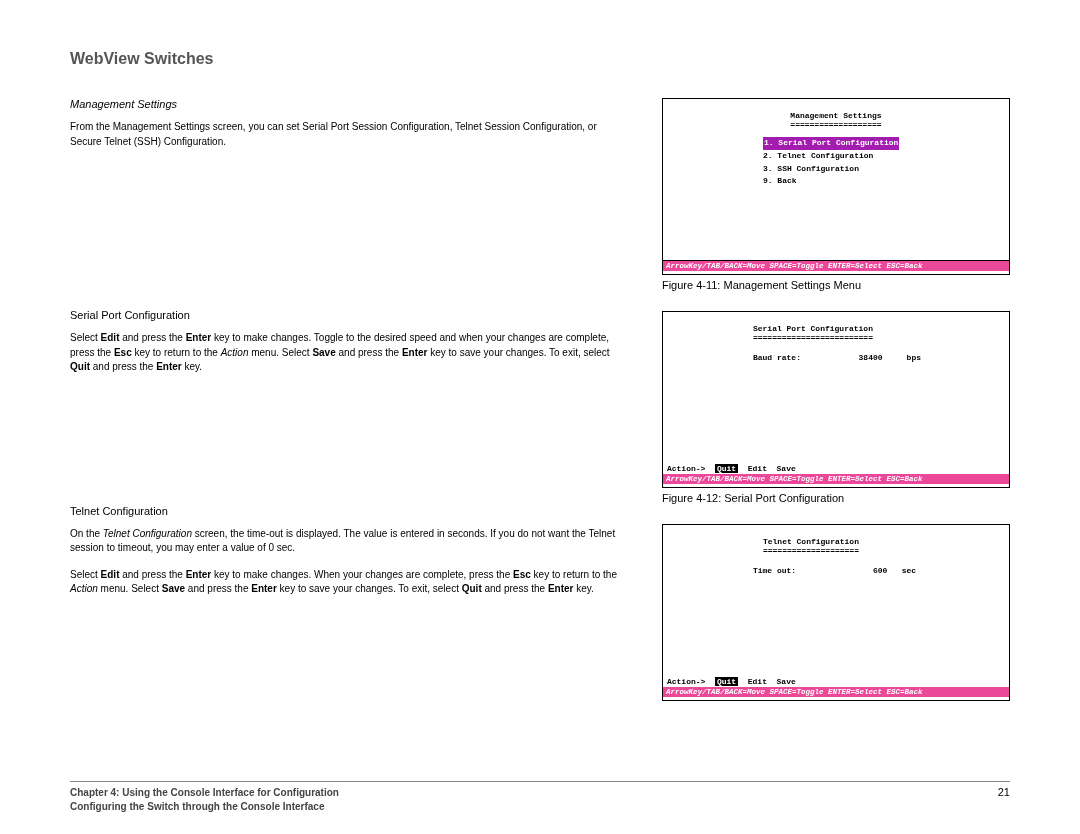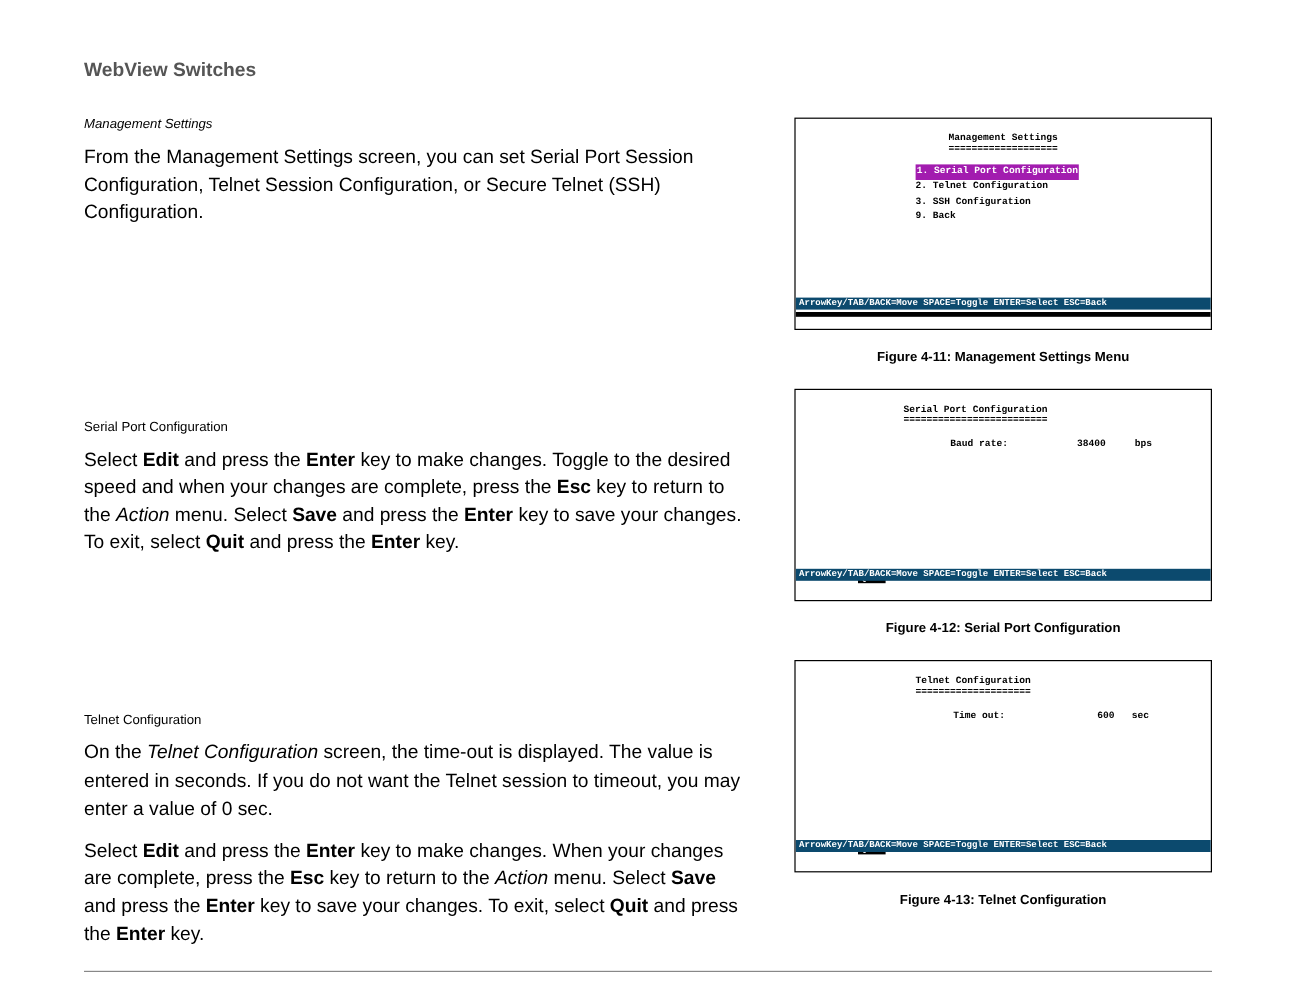--- a/index.html
+++ b/index.html
@@ -34,21 +34,21 @@
   }
   .right-col {
     flex: 1;
   }
   .section-heading {
     font-style: italic;
     font-size: 11px;
     margin-bottom: 10px;
   }
   .body-text {
-    font-size: 16px;
+    font-size: 10px;
     line-height: 1.45;
     margin-bottom: 12px;
   }
   .sub-heading {
     font-size: 11px;
     margin-top: 18px;
     margin-bottom: 10px;
   }
   .figure {
     margin-bottom: 20px;
@@ -79,60 +79,61 @@
     margin: 8px 0 0 90px;
     line-height: 1.6;
   }
   .console-menu-item.sel {
     background: #a21caf;
     color: #fff;
     padding: 0 1px;
     display: inline-block;
   }
   .console-fields {
-    text-align: center;
+    text-align: left;
     margin: 10px 0 0 80px;
     line-height: 1.6;
   }
   .console-action {
     position: absolute;
     bottom: 14px;
     left: 4px;
     font-size: 8px;
     text-align: center;
   }
   .console-action .sel {
     background: #000;
     color: #fff;
     padding: 0 2px;
   }
   .console-bar {
     position: absolute;
-    bottom: 16px;
+    bottom: 3px;
     left: 0;
     right: 0;
-    background: #0c4a6e;
+    background: #ec4899;
     color: #fff;
     font-size: 7.5px;
     padding: 1px 3px;
     white-space: nowrap;
+    font-style: italic;
   }
   .console-bar-alt {
     position: absolute;
     bottom: 10px;
     left: 0;
     right: 0;
     height: 4px;
     background: #000;
   }
   .figure-caption {
-    text-align: center;
-    font-weight: bold;
-    font-size: 11px;
-    margin-top: 17px;
+    text-align: left;
+    font-weight: normal;
+    font-size: 11px;
+    margin-top: 4px;
   }
   .footer {
     position: absolute;
     bottom: 20px;
     left: 70px;
     right: 70px;
   }
   .footer-rule {
     border-top: 1px solid #888;
     margin-bottom: 4px;
@@ -233,22 +234,28 @@
             </div>
             <div class="console-fields">
               <span>Time out:</span>&nbsp;&nbsp;&nbsp;&nbsp;&nbsp;&nbsp;&nbsp;&nbsp;&nbsp;&nbsp;&nbsp;&nbsp;&nbsp;&nbsp;&nbsp;&nbsp;<span>600</span>&nbsp;&nbsp;&nbsp;<span>sec</span>
             </div>
           </div>
           <div class="console-action">
             <span>Action-&gt;</span>&nbsp;&nbsp;<span class="sel">Quit</span>&nbsp;&nbsp;<span>Edit</span>&nbsp;&nbsp;<span>Save</span>
           </div>
           <div class="console-bar">ArrowKey/TAB/BACK=Move  SPACE=Toggle  ENTER=Select  ESC=Back</div>
         </div>
-        <div class="figure-caption">Figure 4-13: Telnet Configuration</div>
       </div>
 
     </div>
   </div>
 
   <div class="footer">
     <div class="footer-rule"></div>
+    <div class="footer-row">
+      <div class="footer-left">
+        <div>Chapter 4: Using the Console Interface for Configuration</div>
+        <div>Configuring the Switch through the Console Interface</div>
+      </div>
+      <div class="footer-right">21</div>
+    </div>
   </div>
 </div>
 
 </body></html>

